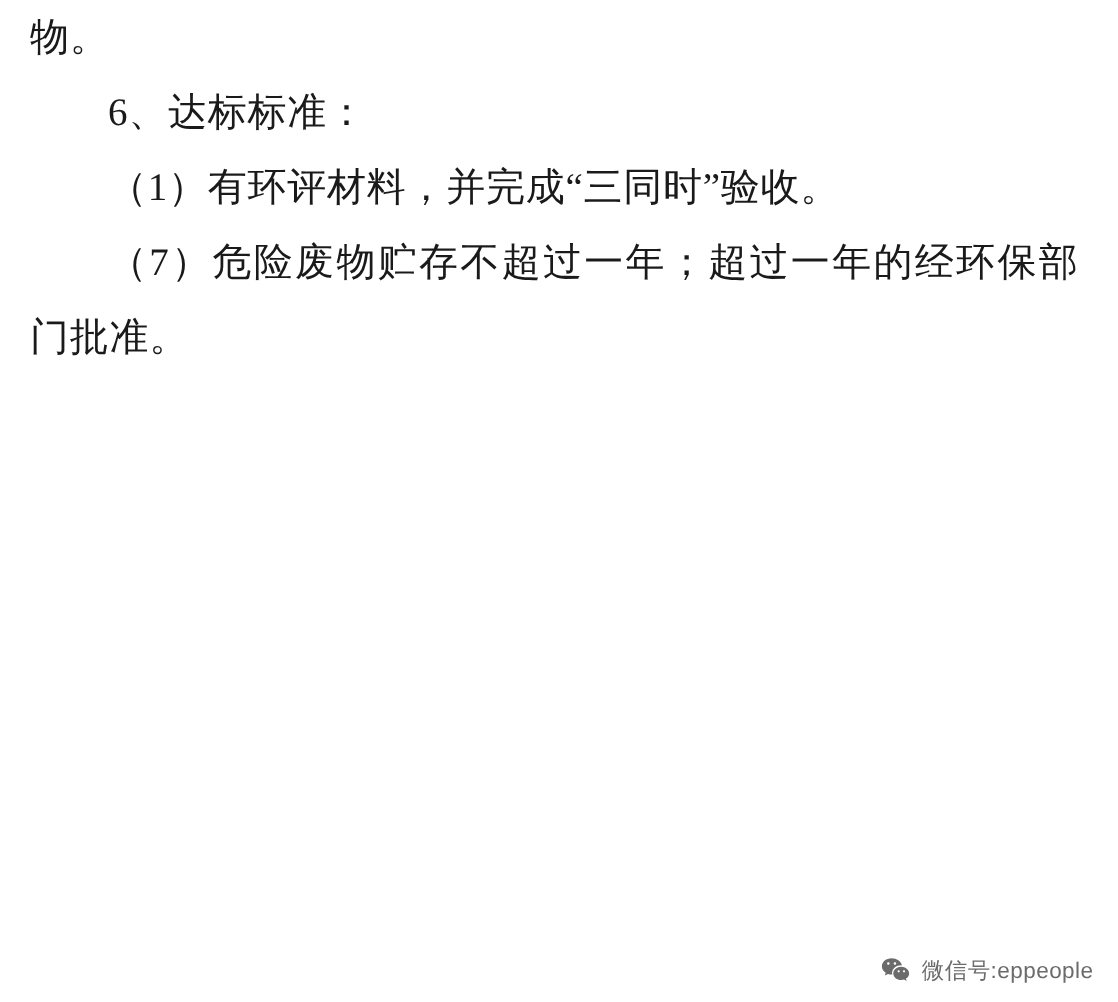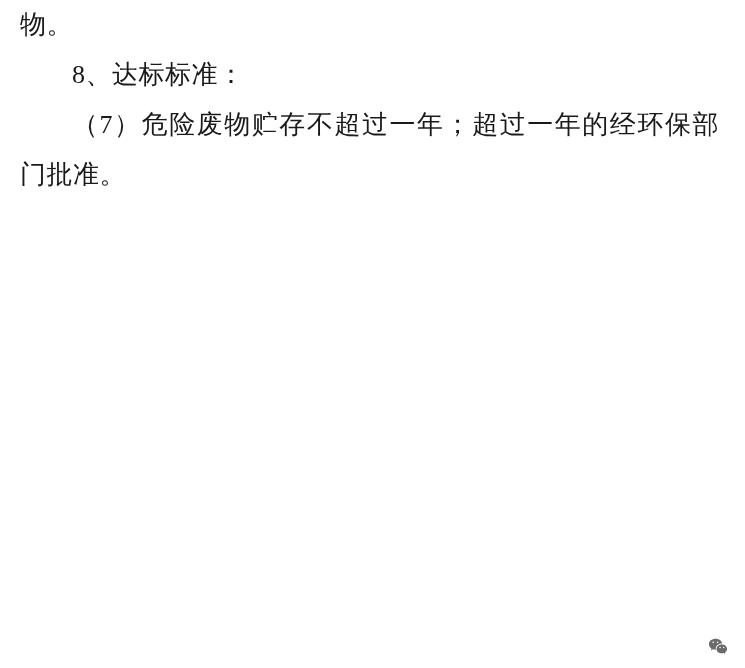--- a/index.html
+++ b/index.html
@@ -52,24 +52,26 @@
     display: block;
   }
 </style>
 </head>
 <body>
 
 <div id="page">
 
   <div class="doc-body">
     <p class="para first">物。</p>
-    <p class="para indent">8、达标标准：</p>
+    <p class="para indent">6、达标标准：</p>
+    <p class="para indent">（1）有环评材料，并完成“三同时”验收。</p>
     <p class="para indent">（7）危险废物贮存不超过一年；超过一年的经环保部门批准。</p>
   </div>
 
   <div class="watermark">
     <svg class="wechat-icon" viewBox="0 0 24 24" aria-hidden="true">
       <path fill="#6b6b6b" d="M9.2 3C5.3 3 2.1 5.6 2.1 8.9c0 1.9 1.1 3.6 2.8 4.7l-.7 2.1 2.4-1.2c.8.2 1.7.4 2.6.4h.5c-.1-.4-.2-.8-.2-1.2 0-3.1 3-5.6 6.7-5.6h.5C16 5.2 12.9 3 9.2 3zm-2.4 3c.5 0 .9.4.9.9s-.4.9-.9.9-.9-.4-.9-.9.4-.9.9-.9zm4.8 0c.5 0 .9.4.9.9s-.4.9-.9.9-.9-.4-.9-.9.4-.9.9-.9z"></path>
       <path fill="#6b6b6b" d="M16.2 9.3c-3.2 0-5.8 2.2-5.8 4.8 0 2.7 2.6 4.8 5.8 4.8.7 0 1.4-.1 2-.3l1.9 1-.5-1.7c1.4-.9 2.3-2.3 2.3-3.8 0-2.6-2.6-4.8-5.7-4.8zm-1.9 2.5c.4 0 .8.3.8.8s-.4.8-.8.8-.8-.3-.8-.8.3-.8.8-.8zm3.9 0c.4 0 .8.3.8.8s-.4.8-.8.8-.8-.3-.8-.8.3-.8.8-.8z"></path>
     </svg>
+    <span>微信号:eppeople</span>
   </div>
 
 </div>
 
 </body></html>

